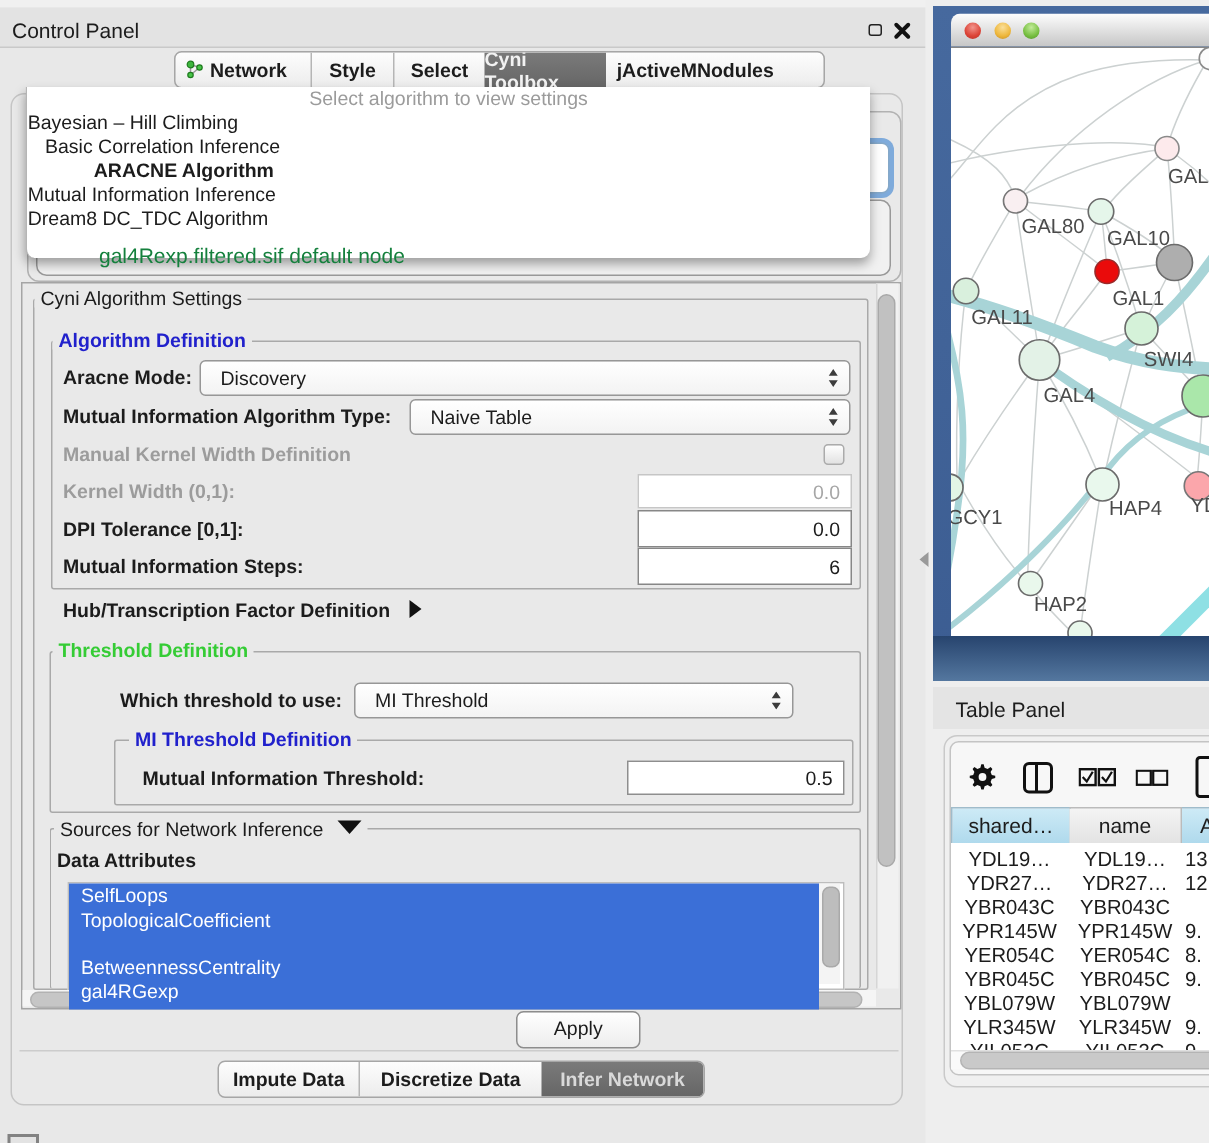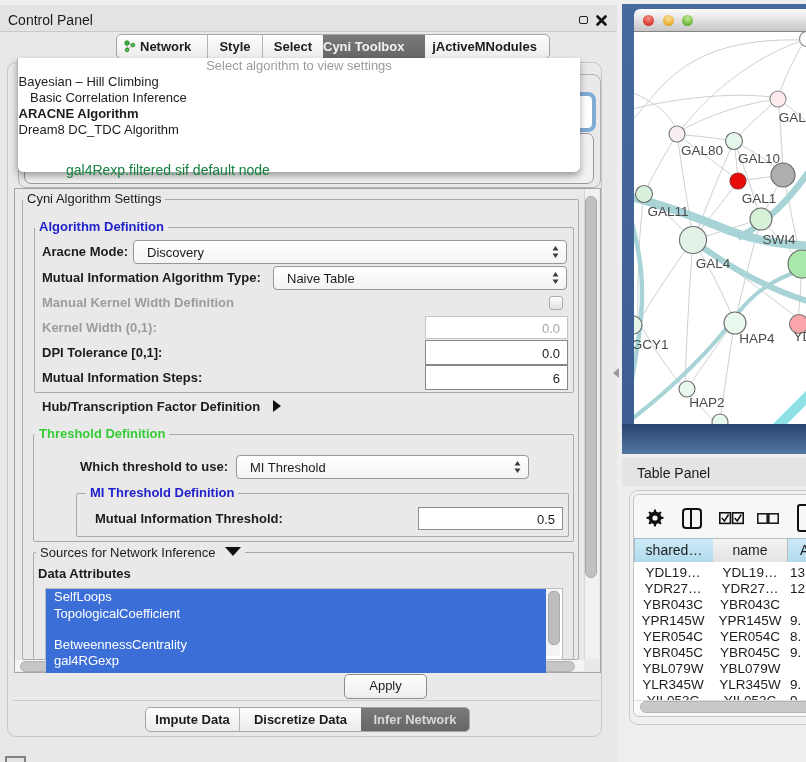--- a/index.html
+++ b/index.html
@@ -42,21 +42,21 @@
       <circle cx="3" cy="10" r="1.8" fill="#49c549" stroke="#1e7a1e" stroke-width="0.8"></circle>
     </svg>
     <span class="b">Network</span>
   </div>
   <div style="width:54px;display:flex;align-items:center;justify-content:center;border-right:1px solid #b5b5b5;">
       <span class="b">Style</span>
     </div>
   <div style="width:60px;display:flex;align-items:center;justify-content:center;">
       <span class="b">Select</span>
     </div>
-  <div style="width:102px;display:flex;align-items:center;justify-content:flex-start;background:linear-gradient(#7a7a7a,#666666);color:#f2f2f2;">
+  <div style="width:81px;display:flex;align-items:center;justify-content:flex-start;background:linear-gradient(#7a7a7a,#666666);color:#f2f2f2;">
       <span class="b">Cyni Toolbox</span>
     </div>
   <div style="width:119px;display:flex;align-items:center;justify-content:center;">
       <span class="b">jActiveMNodules</span>
     </div>
 </div>
 
 <div class="abs" style="left:18px;top:74px;width:581px;height:112px;border:1px solid #b2b2b2;border-radius:8px;"></div>
 
 <div class="abs" style="left:25px;top:95px;width:566px;height:32px;background:#fff;border:1px solid #85a8c8;border-radius:5px;box-shadow:0 0 0 3px rgba(100,155,215,0.8);"></div>
@@ -164,21 +164,22 @@
       <span class="b">Infer Network</span>
     </div>
 </div>
 
 <div class="abs" style="left:5px;top:756px;width:17px;height:12px;border:2px solid #828282;background:#e3e3e3;"></div>
 
 <div class="abs" id="popup" style="left:17px;top:58px;width:563px;height:114px;background:#ffffff;border-left:1px solid #b5b5b5;border-radius:0 0 6px 6px;box-shadow:0 4px 7px rgba(0,0,0,0.35);box-sizing:border-box;">
   <div style="height:16px;line-height:16px;text-align:center;color:#9b9b9b;">Select algorithm to view settings</div>
   <div style="height:16px;line-height:16px;padding-left:0.5px;">Bayesian – Hill Climbing</div>
   <div style="height:16px;line-height:16px;padding-left:12px;">Basic Correlation Inference</div>
-  <div style="height:16px;line-height:16px;padding-left:0.5px;" class="b">ARACNE Algorithm</div>
+  <div style="height:16px;line-height:16px;padding-left:0.5px;margin-left:44px;" class="b">ARACNE Algorithm</div>
+  <div style="height:16px;line-height:16px;padding-left:0.5px;">Mutual Information Inference</div>
   <div style="height:16px;line-height:16px;padding-left:0.5px;">Dream8 DC_TDC Algorithm</div>
   <div style="position:absolute;left:48px;top:104px;color:#15803d;font-size:14px;">gal4Rexp.filtered.sif default node</div>
 </div>
 
 <div class="abs" style="left:617px;top:0;width:189px;height:762px;background:#eeeeee;"></div>
 
 <div class="abs" style="left:622px;top:4px;width:184px;height:450px;background:linear-gradient(#46699e,#3c5d92);"></div>
 <div class="abs" style="left:622px;top:424px;width:184px;height:30px;background:linear-gradient(#27446e,#54779f);"></div>
 
 <div class="abs" style="left:634px;top:9px;width:172px;height:22px;background:linear-gradient(#fdfdfd,#c6c6c6);border-bottom:1px solid #858585;border-radius:6px 0 0 0;"></div>

